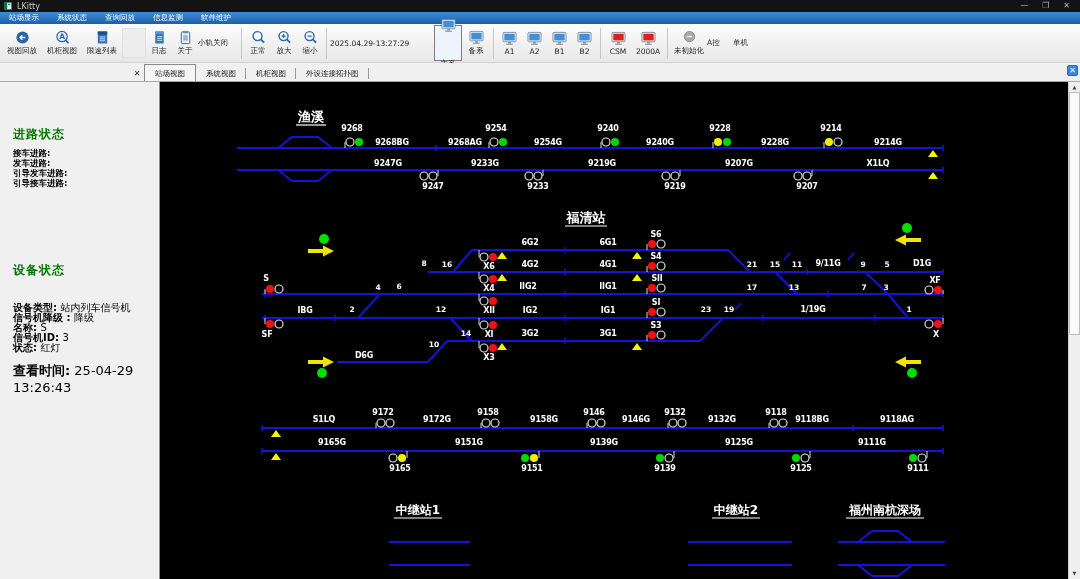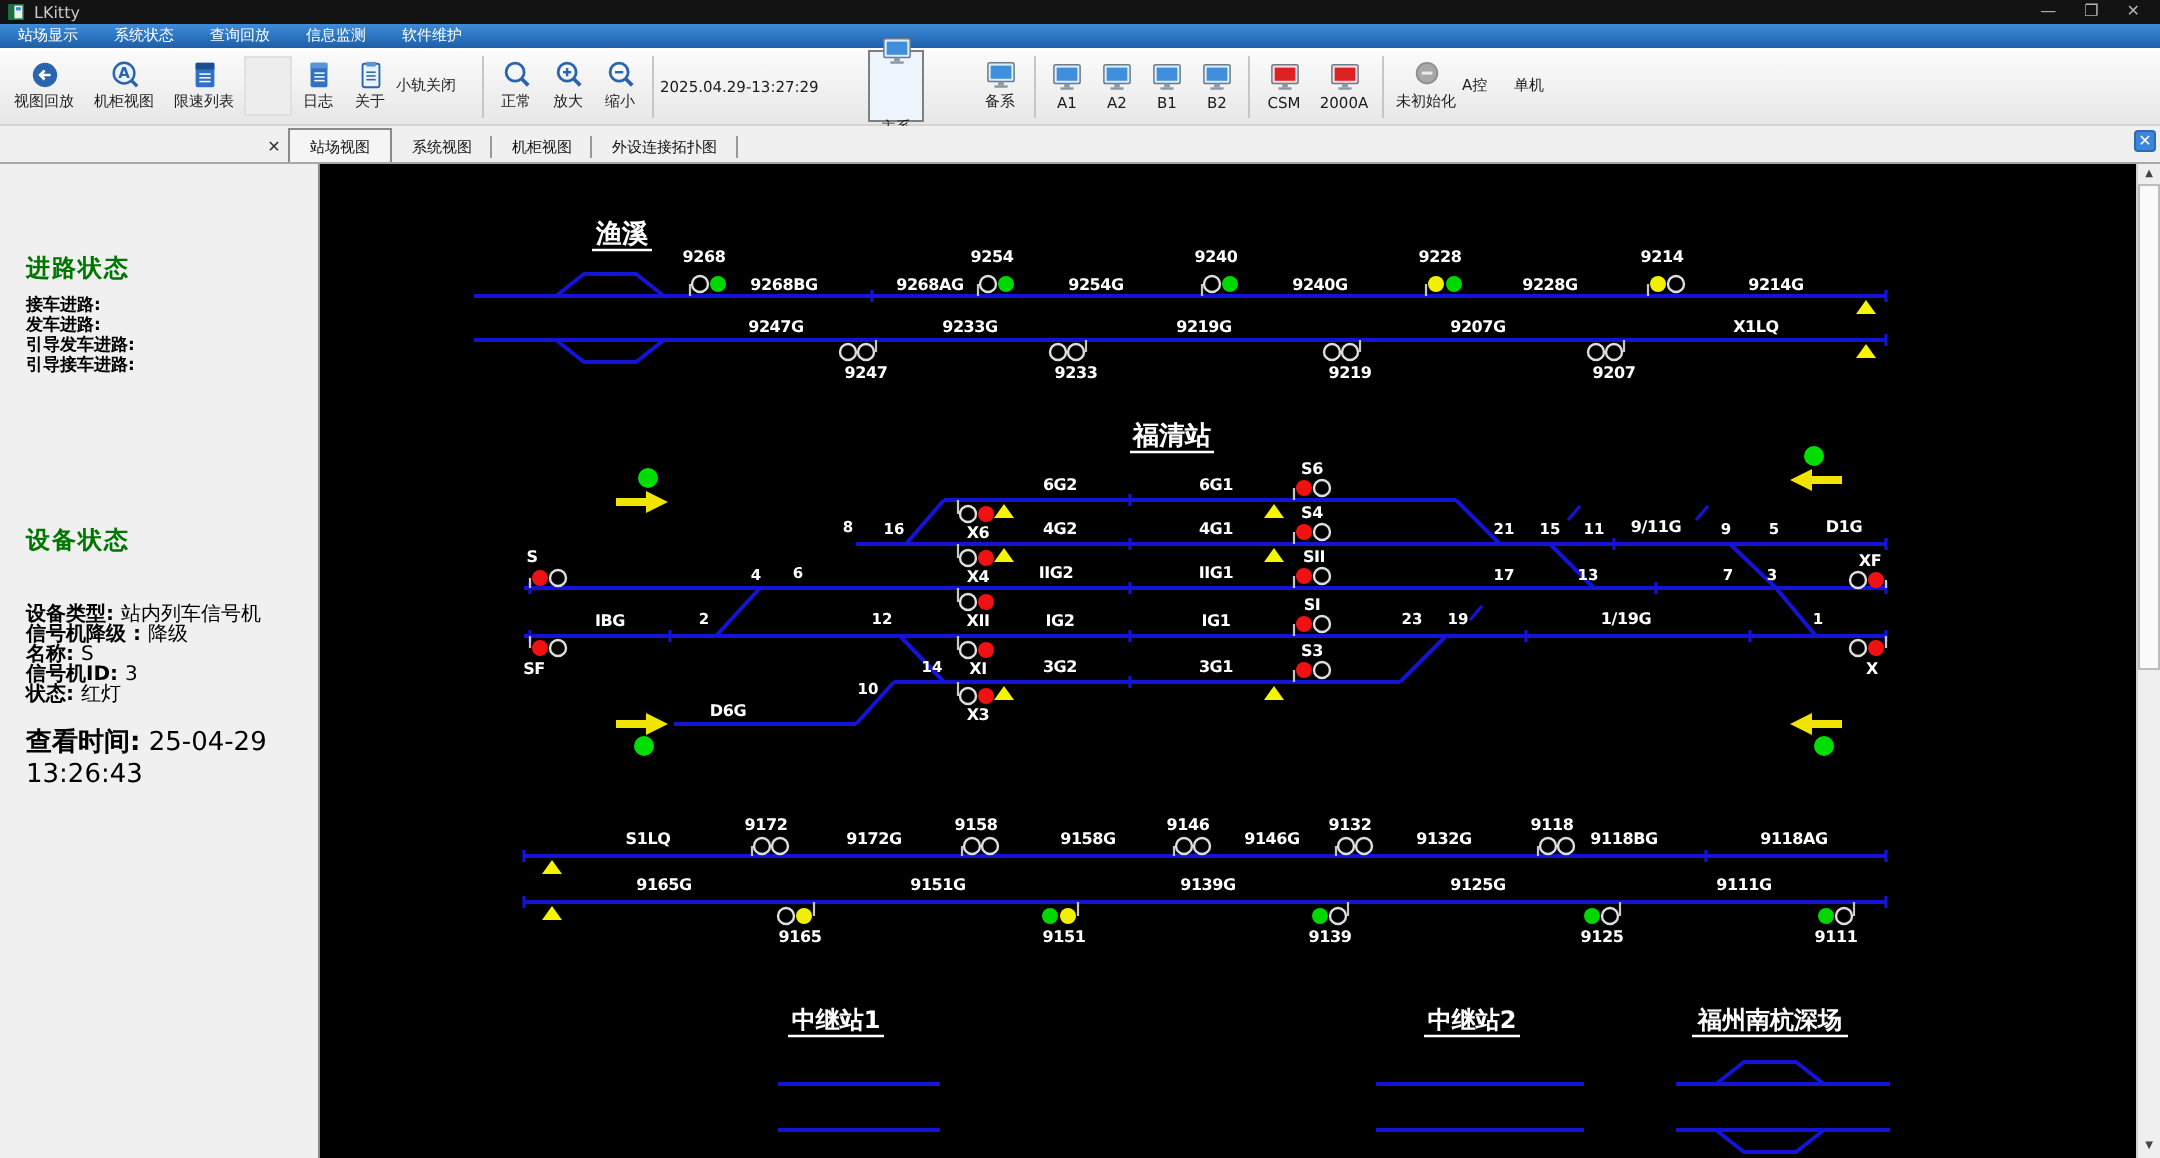--- a/index.html
+++ b/index.html
@@ -183,21 +183,21 @@
       <span>
         <svg viewBox="0 0 18 16">
           <rect x="2" y="1.5" width="14" height="10" rx="1" fill="#dceefb" stroke="#6b7b8c" stroke-width="0.8"></rect>
           <rect x="3.5" y="3" width="11" height="7" fill="#3f8fdd"></rect>
           <rect x="7.5" y="11.5" width="3" height="2" fill="#8a97a5"></rect>
           <rect x="5.5" y="13.5" width="7" height="1.3" fill="#8a97a5"></rect>
         </svg>
       </span>
       <span>主系</span>
     </div>
-    <div class="tb-btn" style="width: 28px; margin-left: 24px;">
+    <div class="tb-btn" style="width: 28px;">
       <span>
         <svg viewBox="0 0 18 16">
           <rect x="2" y="1.5" width="14" height="10" rx="1" fill="#dceefb" stroke="#6b7b8c" stroke-width="0.8"></rect>
           <rect x="3.5" y="3" width="11" height="7" fill="#3f8fdd"></rect>
           <rect x="7.5" y="11.5" width="3" height="2" fill="#8a97a5"></rect>
           <rect x="5.5" y="13.5" width="7" height="1.3" fill="#8a97a5"></rect>
         </svg>
       </span>
       <span>备系</span>
     </div>

